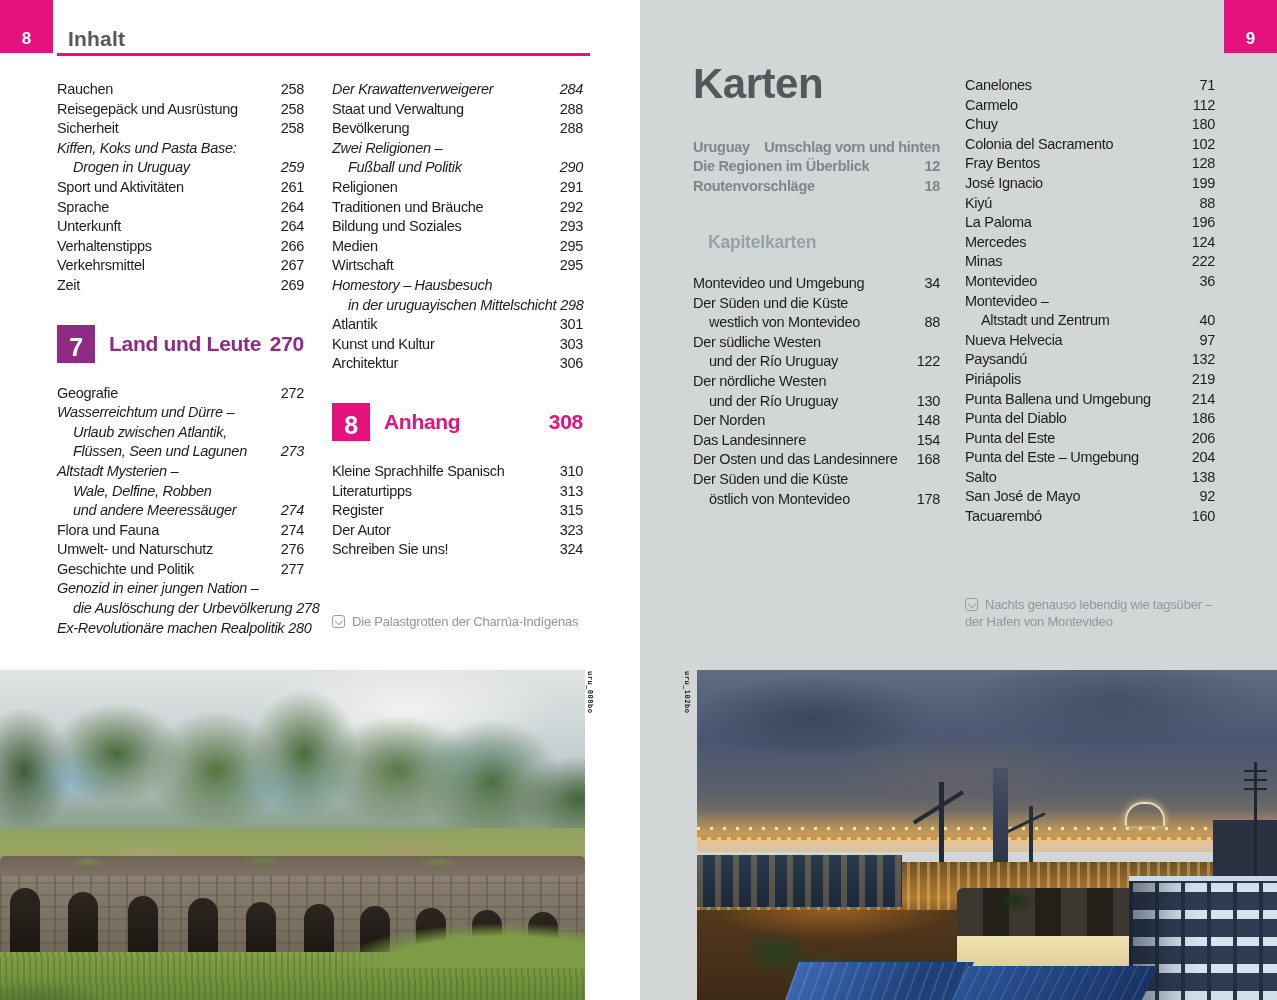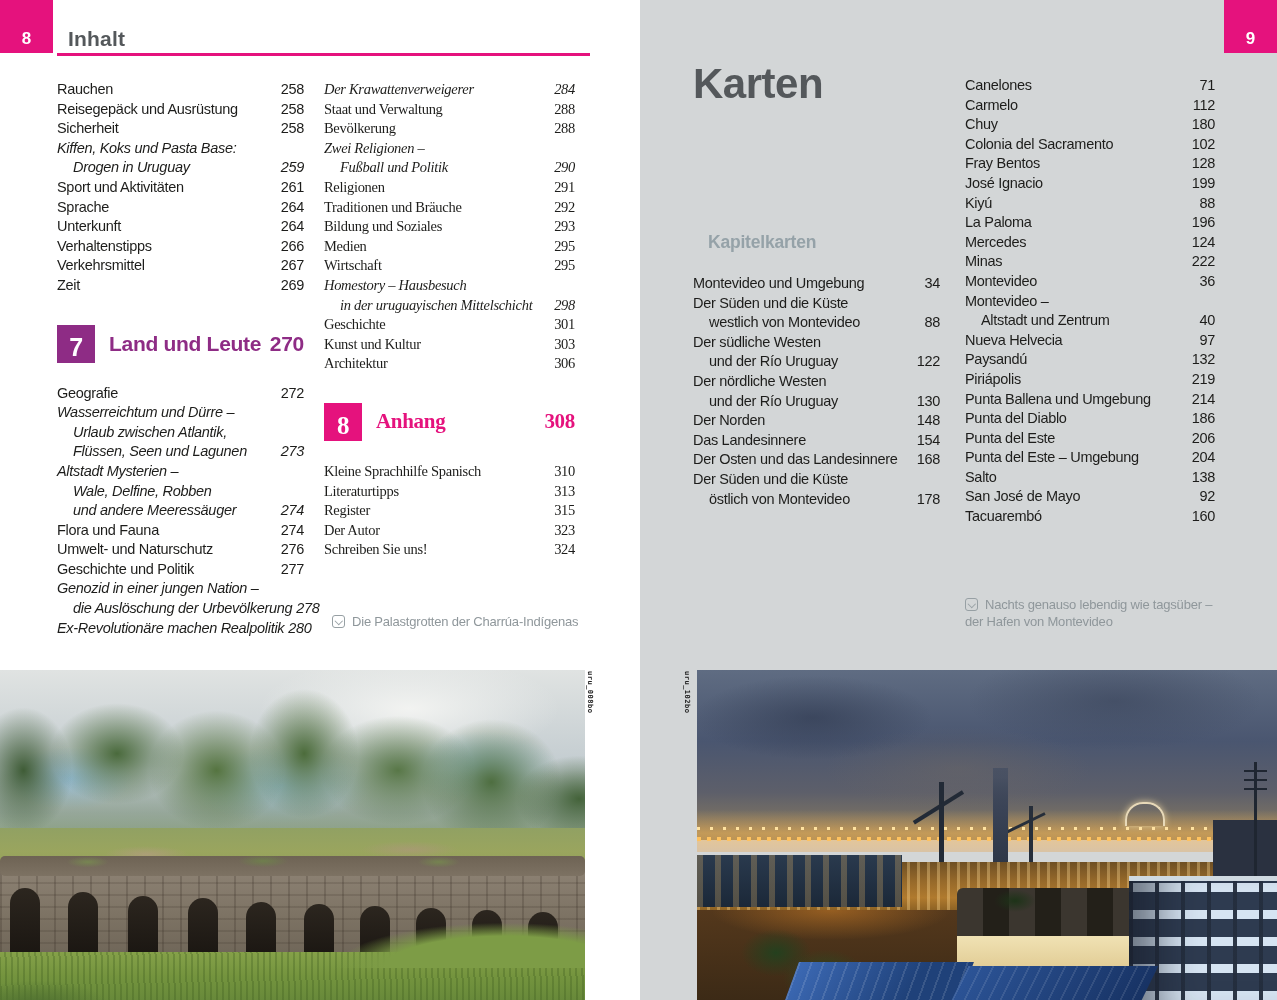--- a/index.html
+++ b/index.html
@@ -17,21 +17,21 @@
          padding-bottom:4px;box-sizing:border-box;}
   .badge-left{left:0;}
   .badge-right{left:584px;}
   .header-title{position:absolute;left:68px;top:27px;font-size:21px;font-weight:bold;
                 color:#54585b;letter-spacing:.2px;}
   .rule{position:absolute;left:57px;top:53px;width:533px;height:3px;background:#e5127d;}
 
   
   .toc-col{position:absolute;top:80px;font-size:14.5px;letter-spacing:-.3px;color:#1d1d1b;}
   .col1{left:57px;width:247px;}
-  .col2{left:324px;width:251px;font-family:Liberation Serif, serif;}
+  .col2{left:332px;width:251px;}
   .toc-col ul{list-style:none;margin:0;padding:0;}
   .toc-row{display:flex;line-height:19.6px;white-space:nowrap;}
   .toc-row .lbl{white-space:nowrap;}
   .toc-row .pg{margin-left:auto;padding-left:4px;}
   .italic{font-style:italic;}
   .indent{padding-left:16px;}
 
   
   .chapter{display:flex;align-items:center;height:40px;margin-top:28px;margin-bottom:20px;
            font-weight:bold;}
@@ -349,21 +349,21 @@
         </li>
           <li class="toc-row italic">
           <span class="lbl">Homestory – Hausbesuch</span>
           <span class="pg"></span>
         </li>
           <li class="toc-row italic indent">
           <span class="lbl">in der uruguayischen Mittelschicht</span>
           <span class="pg">298</span>
         </li>
           <li class="toc-row">
-          <span class="lbl">Geschichte</span>
+          <span class="lbl">Atlantik</span>
           <span class="pg">301</span>
         </li>
           <li class="toc-row">
           <span class="lbl">Kunst und Kultur</span>
           <span class="pg">303</span>
         </li>
           <li class="toc-row">
           <span class="lbl">Architektur</span>
           <span class="pg">306</span>
         </li>
@@ -423,20 +423,36 @@
   </section>
 
   <section class="page page-right">
 
     <div class="badge badge-right">
       <span>9</span>
     </div>
 
     <div class="karten-title">Karten</div>
 
+    <div class="map-list cover-maps">
+      <ul>
+          <li class="toc-row">
+          <span class="lbl">Uruguay</span>
+          <span class="pg">Umschlag vorn und hinten</span>
+        </li>
+          <li class="toc-row">
+          <span class="lbl">Die Regionen im Überblick</span>
+          <span class="pg">12</span>
+        </li>
+          <li class="toc-row">
+          <span class="lbl">Routenvorschläge</span>
+          <span class="pg">18</span>
+        </li>
+        </ul>
+    </div>
 
     <div class="section-title sec1">Kapitelkarten</div>
 
     <div class="map-list chapter-maps">
       <ul>
           <li class="toc-row">
           <span class="lbl">Montevideo und Umgebung</span>
           <span class="pg">34</span>
         </li>
           <li class="toc-row">

